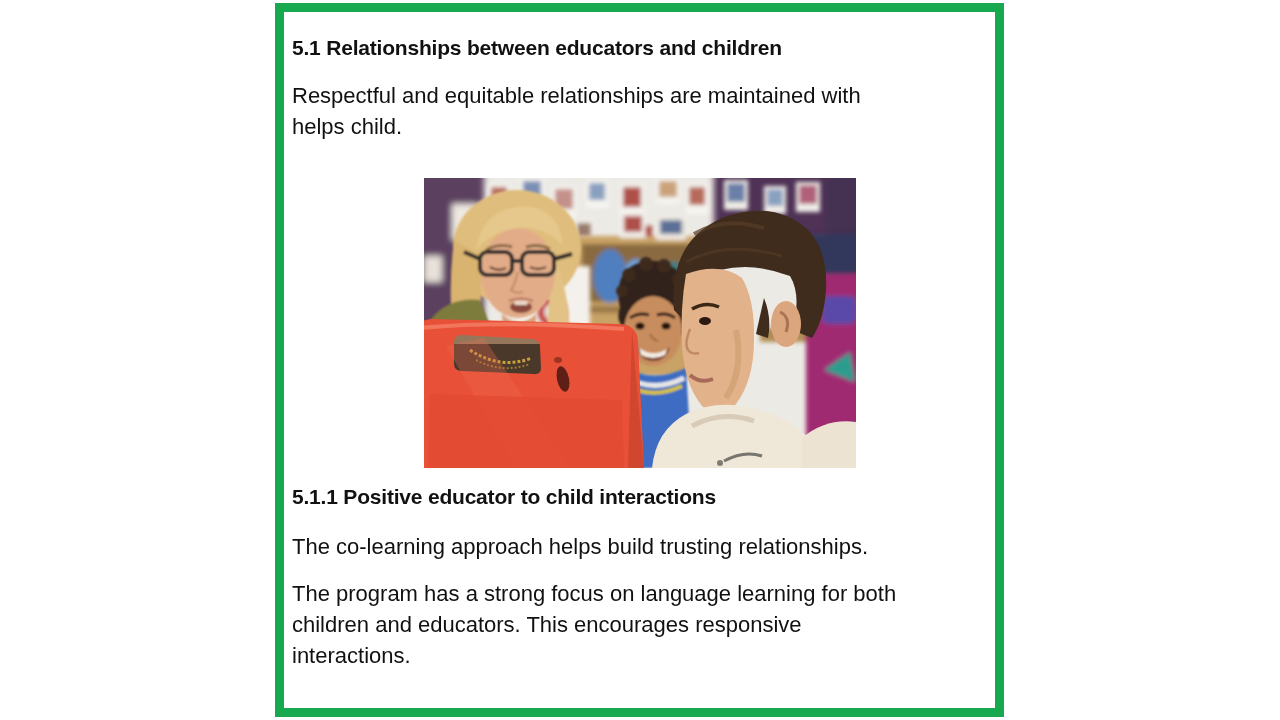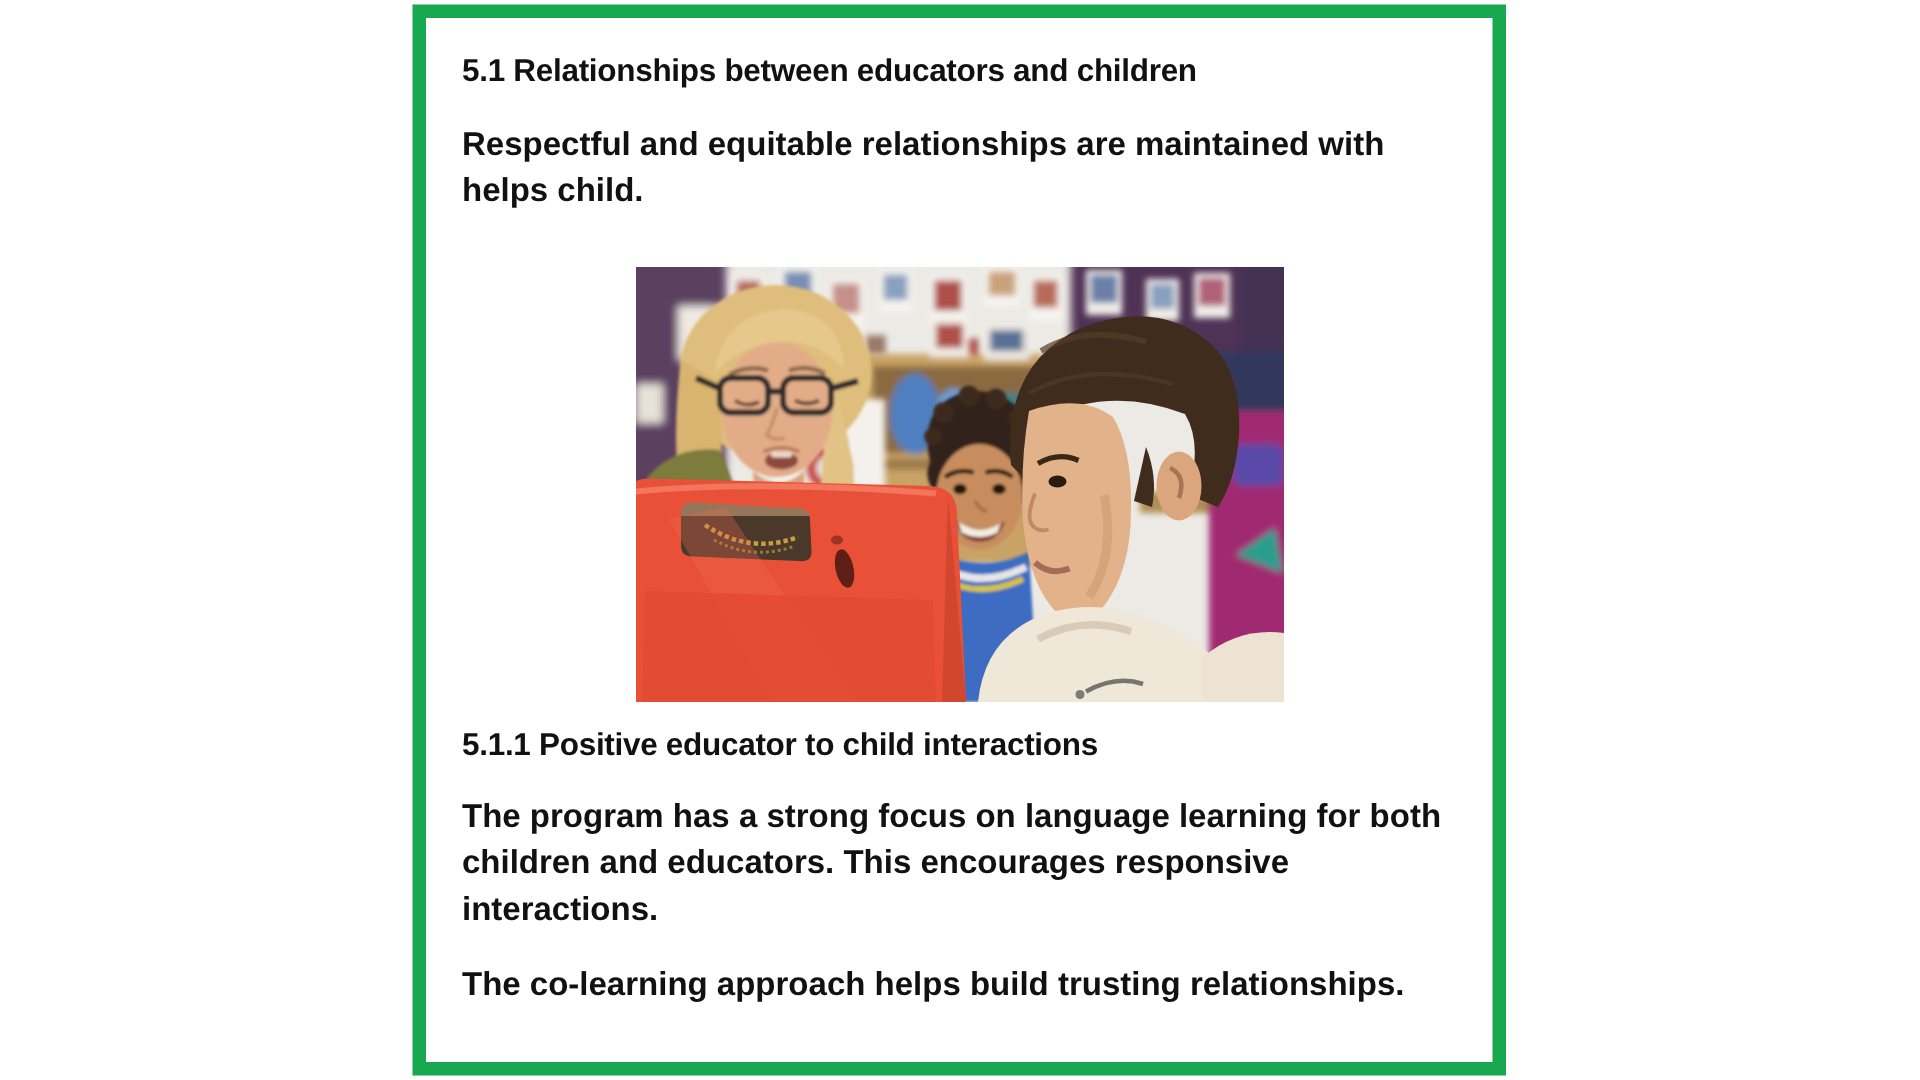--- a/index.html
+++ b/index.html
@@ -22,36 +22,36 @@
     border: 9px solid #18a84f;
     background: #ffffff;
   }
   .content {
     position: relative;
     width: 100%;
     height: 100%;
   }
   .txt {
     margin: 0;
-    padding-left: 24px;
+    padding-left: 8px;
     padding-right: 10px;
     max-width: 692px;
   }
   h2.h-main, h3.h-sub {
     font-size: 21px;
     line-height: 30px;
     font-weight: bold;
     letter-spacing: -0.2px;
   }
   h2.h-main { margin-top: 21px; }
   h3.h-sub  { margin-top: 14px; }
   p.body {
     font-size: 22px;
     line-height: 31px;
-    font-weight: 700;
+    font-weight: 400;
   }
   p.p1 { margin-top: 17px; }
   p.p2 { margin-top: 16px; }
   p.p3 { margin-top: 19px; }
   .photo-wrap {
     width: 432px;
     height: 290px;
     margin: 36px auto 0 auto;
     overflow: hidden;
   }
@@ -267,18 +267,18 @@
             <ellipse cx="139" cy="201" rx="6" ry="13" fill="#5e2016" transform="rotate(-12 139 201)"></ellipse>
             <ellipse cx="134" cy="182" rx="4" ry="3" fill="#8a2c1c" opacity="0.8"></ellipse>
             <path d="M208 152 L220 290 L204 290 Z" fill="#c03f2a" opacity="0.6"></path>
           </g>
         </g>
       </svg>
     </div>
 
     <h3 class="txt h-sub">5.1.1 Positive educator to child interactions</h3>
 
+    <p class="txt body p3">The co-learning approach helps build trusting relationships.</p>
+
     <p class="txt body p2"><span>The program has a strong focus on language learning for both</span><br><span>children and educators. This encourages responsive</span><br><span>interactions.</span></p>
-
-    <p class="txt body p3">The co-learning approach helps build trusting relationships.</p>
 
   </div>
 </div>
 
 </body></html>

